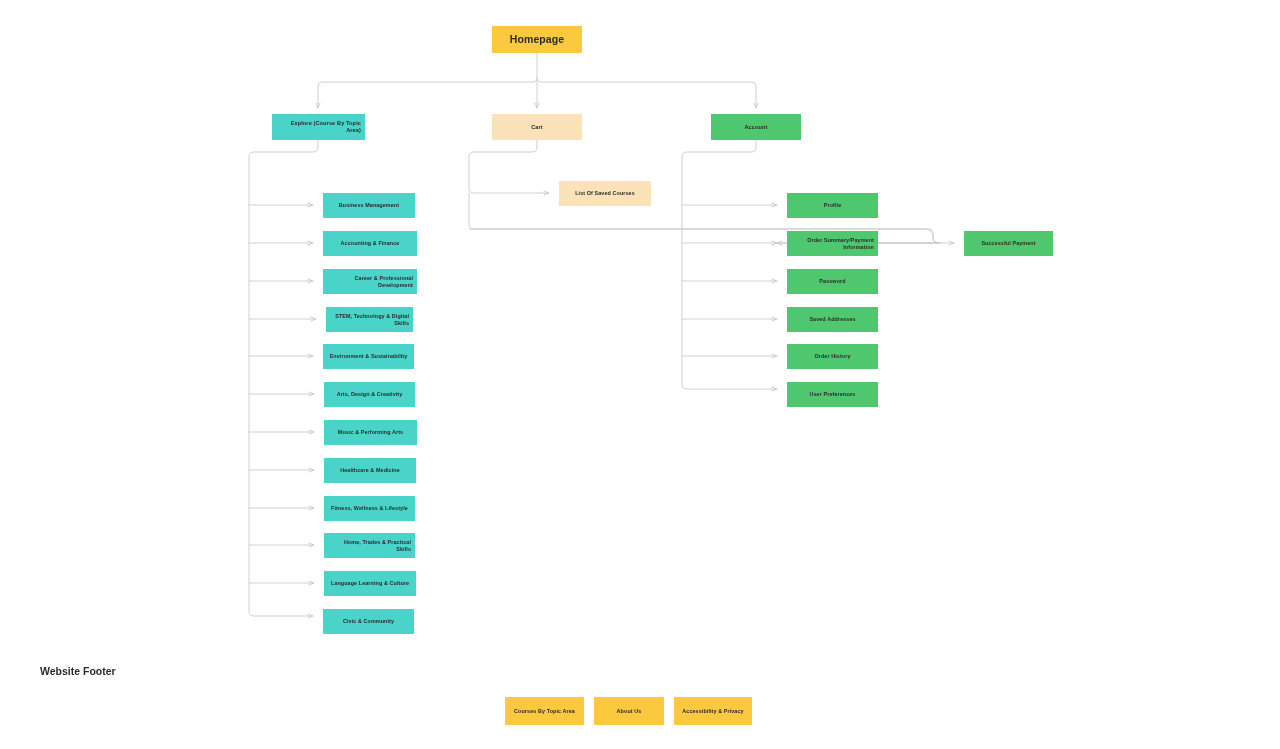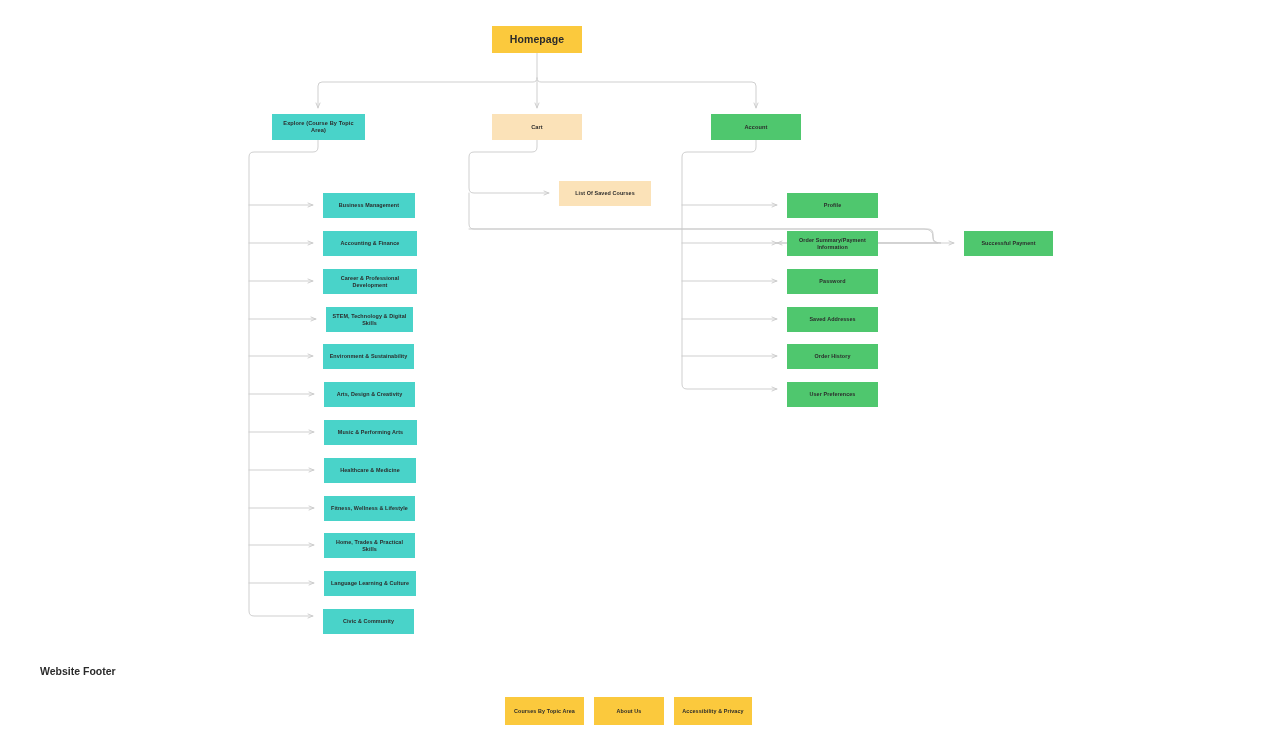--- a/index.html
+++ b/index.html
@@ -21,21 +21,21 @@
     left: 0; top: 0;
     width: 1280px;
     height: 749px;
     pointer-events: none;
   }
   .node {
     position: absolute;
     display: flex;
     align-items: center;
     justify-content: center;
-    text-align: center;
+    text-align: right;
     color: #2b2b2b;
     line-height: 1.25;
     padding: 2px 4px;
     letter-spacing: 0.1px;
   }
   .node.root {
     font-size: 10.5px;
     font-weight: 700;
   }
   .node.lvl1 {

